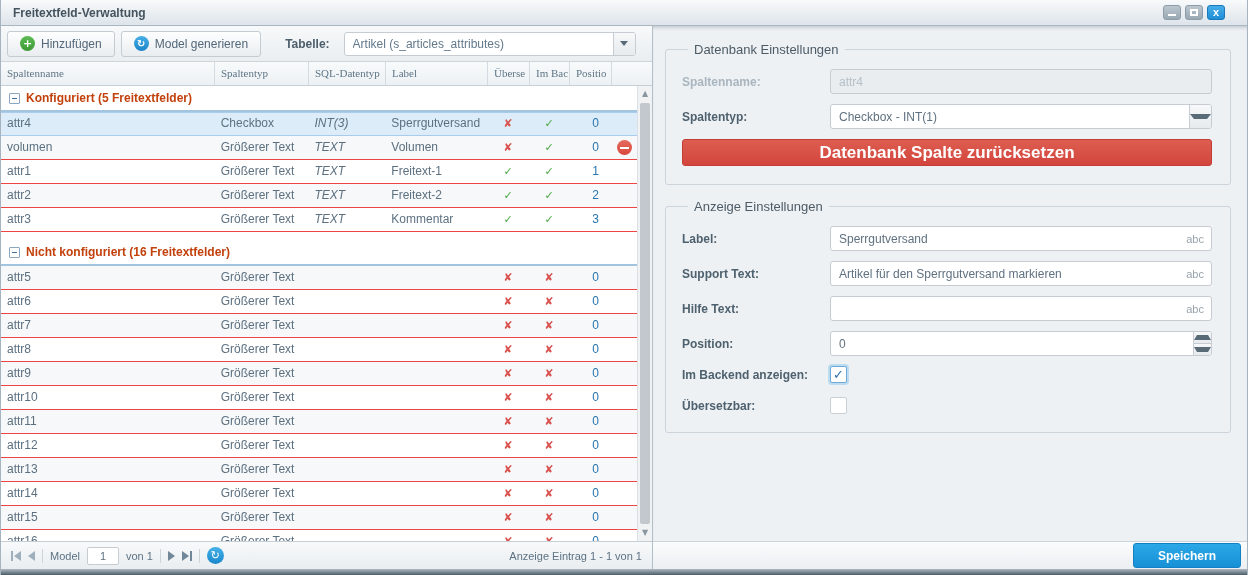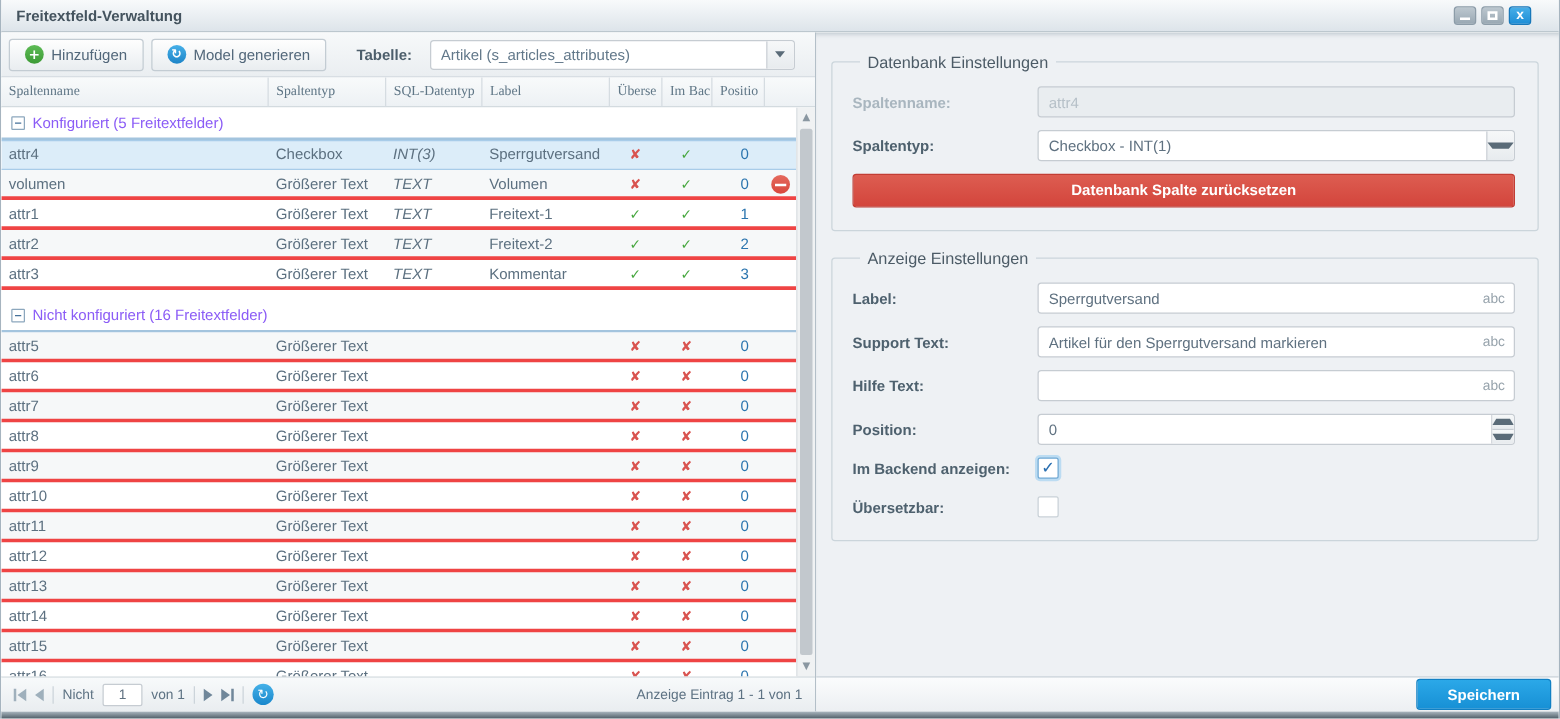--- a/index.html
+++ b/index.html
@@ -51,28 +51,28 @@
   .grid-header { height:24px; background:linear-gradient(#f8fafb,#edf1f4); border-bottom:1px solid #c6cfd5;
                  display:flex; font-size:11px; color:#5f7686; }
   .grid-header .hcell { line-height:23px; padding:0 6px; border-right:1px solid #d5dce1; overflow:hidden;
                         white-space:nowrap;font-family:Liberation Serif, serif; }
   .grid-header .hfill { flex:1; border-right:0; }
   .w-name{width:214px; padding-left:8px;} .w-type{width:94px;} .w-sql{width:77px;}
   .w-label{width:102px;} .w-tr{width:42px;} .w-be{width:40px;} .w-pos{width:42px;} .w-act{width:26px;}
 
   .grid-body { flex:1; position:relative; overflow:hidden; background:#fff; }
   .grid-rows { margin-right:15px; }
-  .group-header { height:26px; line-height:26px; padding-left:8px; font-size:12px; font-weight:normal;
-                  color:#8b5cf6; border-bottom:2px solid #a3c4de; cursor:pointer; background:#fff;
+  .group-header { height:26px; line-height:26px; padding-left:8px; font-size:12px; font-weight:bold;
+                  color:#c2410c; border-bottom:2px solid #a3c4de; cursor:pointer; background:#fff;
                   display:flex; align-items:center; gap:6px; }
   .group-header.gap { margin-top:8px; }
   .collapse-icon { width:11px; height:11px; border:1px solid #8ca7bd; background:#fff; position:relative;
                    border-radius:1px; flex:0 0 auto; }
   .collapse-icon::after { content:""; position:absolute; left:2px; right:2px; top:4px; height:1px; background:#46729a; }
-  .grid-row { height:24px; display:flex; font-size:12px; color:#5c7080; border-bottom:3px solid #ef4444;
+  .grid-row { height:24px; display:flex; font-size:12px; color:#5c7080; border-bottom:1px solid #ef4444;
               background:#fff; cursor:pointer; }
   .grid-row.stripe { background:#f6f8f9; }
   .grid-row.selected { background:#dcedf9; border-bottom:1px solid #a8cce9; box-shadow: inset 0 1px 0 #a8cce9; }
   .grid-row .cell { line-height:23px; padding:0 6px; overflow:hidden; white-space:nowrap; }
   .grid-row .w-sql { font-style:italic; }
   .grid-row .w-tr, .grid-row .w-be { text-align:center; font-family:"DejaVu Sans",sans-serif; }
   .grid-row .w-pos { text-align:right; padding-right:12px; color:#2a74ae; }
   .mk-yes { color:#47a73f; font-weight:bold; font-size:11px; }
   .mk-no  { color:#d9534f; font-weight:bold; font-size:11px; }
   .del-icon { width:15px; height:15px; border-radius:50%; background:linear-gradient(#e56a5e,#d8473c);
@@ -118,21 +118,21 @@
   .field.disabled { background:#e9edf0; }
   .field.disabled input { color:#b6c0c8; }
   .abc { font-size:11px; color:#97a3ac; padding:0 7px; }
   .spin { width:18px; height:100%; border-left:1px solid #c6ccd2; display:flex; flex-direction:column; }
   .spin div { flex:1; background:linear-gradient(#f6f8f9,#e7ebee); display:flex; align-items:center;
               justify-content:center; cursor:pointer; }
   .spin div + div { border-top:1px solid #c6ccd2; }
   .spin .u { width:0;height:0;border-left:3.5px solid transparent;border-right:3.5px solid transparent;border-bottom:5px solid #5a6b78; }
   .spin .d { width:0;height:0;border-left:3.5px solid transparent;border-right:3.5px solid transparent;border-top:5px solid #5a6b78; }
   .danger-btn { display:block; width:100%; height:27px; margin:2px 0 12px; background:linear-gradient(#dd5d51,#d3453c);
-                border:1px solid #c23d34; border-radius:3px; color:#fff; font-size:12px; font-weight:bold;
+                border:1px solid #c23d34; border-radius:3px; color:#fff; font-size:17px; font-weight:bold;
                 text-align:center; line-height:25px; cursor:pointer; }
   .cbx { width:17px; height:17px; border:1px solid #c9d1d7; border-radius:2px; background:#fff; position:relative;
          cursor:pointer; }
   .cbx.checked { border-color:#6fa8d4; box-shadow:0 0 0 2px #bcdcf2; }
   .cbx.checked::after { content:"✓"; position:absolute; left:0; right:0; top:0; bottom:0; text-align:center;
                         line-height:15px; font-size:13px; font-weight:bold; color:#2a6fb0;
                         font-family:"DejaVu Sans",sans-serif; }
   .form-footer { height:28px; background:linear-gradient(#fbfcfd,#eceff2); border-top:1px solid #ccd4da;
                  display:flex; align-items:center; justify-content:flex-end; padding:0 6px; }
   .save-btn { height:25px; min-width:108px; padding:0 18px; background:linear-gradient(#2ba8e8,#1790d5);
@@ -385,21 +385,21 @@
 
       <div class="pager">
         <div class="pg-btn">
             <div class="pg-bar-l"></div>
             <div class="tri-l"></div>
           </div>
         <div class="pg-btn">
             <div class="tri-l"></div>
           </div>
         <div class="pg-sep"></div>
-        <span>Nicht</span>
+        <span>Model</span>
         <input class="pg-input" type="text" value="1" style="">
         <span>von 1</span>
         <div class="pg-sep"></div>
         <div class="pg-btn">
             <div class="tri-r"></div>
           </div>
         <div class="pg-btn">
             <div class="tri-r"></div>
             <div class="pg-bar-r"></div>
           </div>

